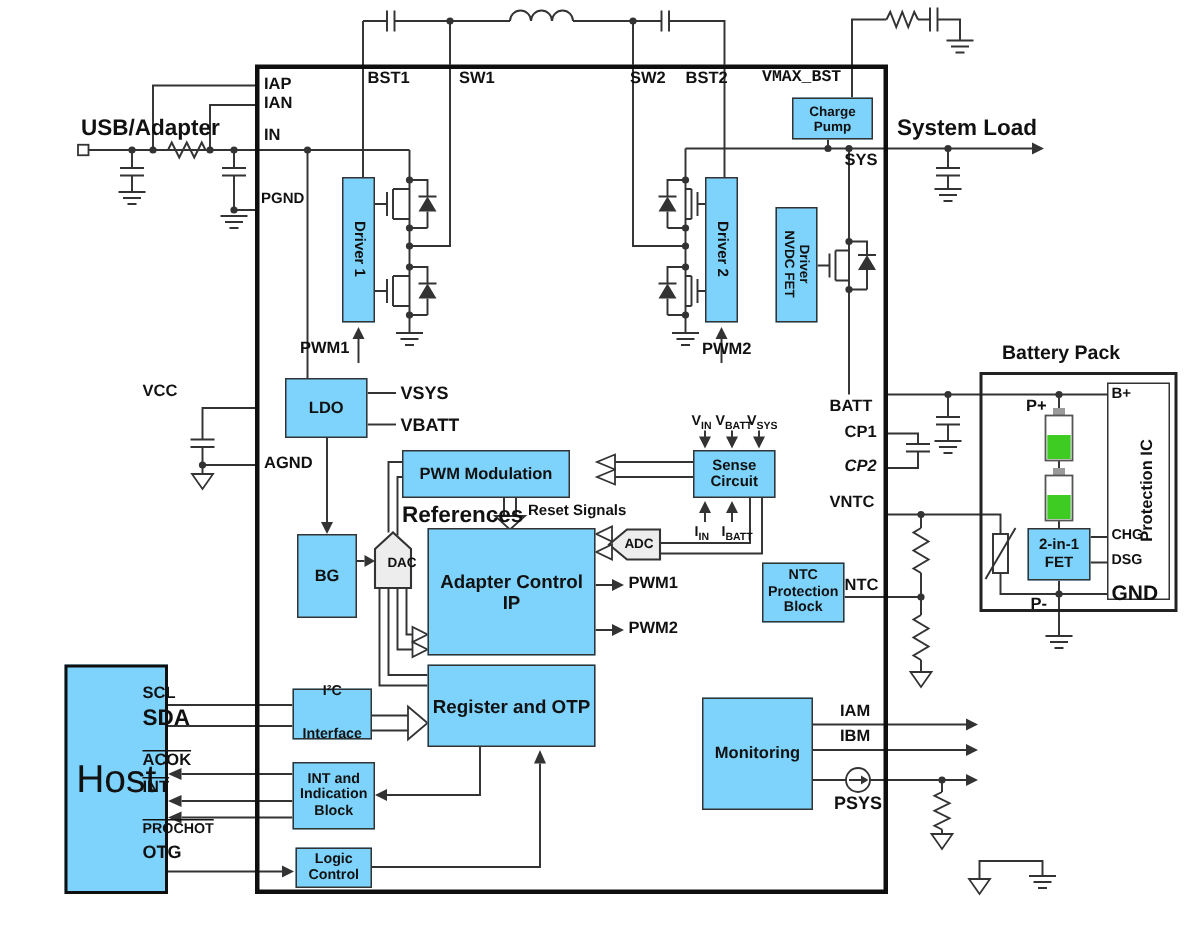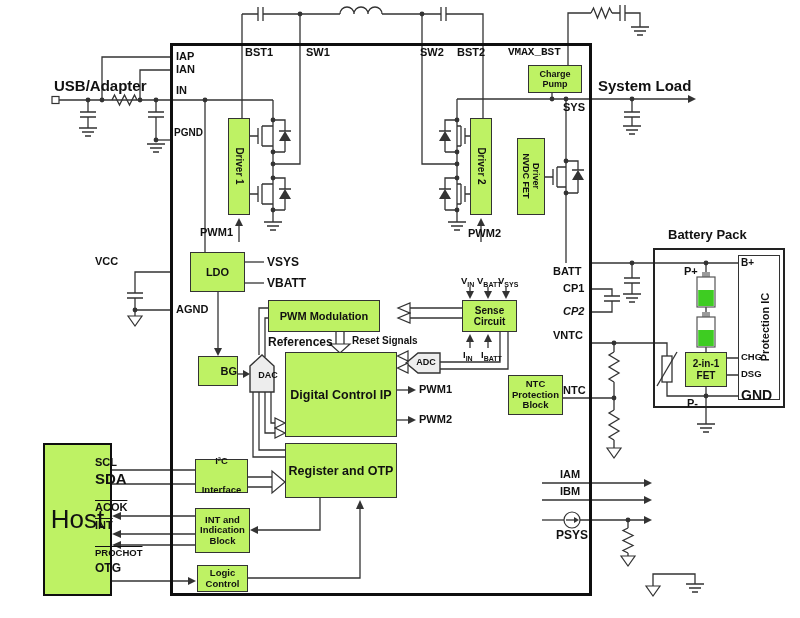--- a/index.html
+++ b/index.html
@@ -11,21 +11,21 @@
   #wires .ah{fill:#333;stroke:none;}
   #wires .hh{fill:#fff;stroke:#333;stroke-width:1.2;}
   #wires .gf{fill:#ededed;stroke:#333;stroke-width:1.4;}
   #wires .cell{fill:#fff;stroke:#555;stroke-width:1.2;}
   #wires .nub{fill:#9a9a9a;stroke:none;}
   #wires .grn{fill:#3ecc22;stroke:none;}
   #wires .term{fill:#fff;stroke:#333;stroke-width:1.2;}
   .outline{position:absolute;background:transparent;box-sizing:border-box;}
   .ic{border:3px solid #0f0f0f;}
   .pack{border:2px solid #222;}
-  .blk{position:absolute;box-sizing:border-box;border:1.6px solid #333;background:#bef264;
+  .blk{position:absolute;box-sizing:border-box;border:1.6px solid #333;background:#7dd3fc;
        display:flex;flex-direction:column;align-items:center;justify-content:center;
        text-align:center;font-weight:bold;color:#111;line-height:1.12;}
   .lbl{position:absolute;font-weight:bold;color:#111;white-space:nowrap;line-height:1;}
   .vt{position:absolute;font-weight:bold;color:#111;white-space:nowrap;text-align:center;
       transform:translate(-50%,-50%) rotate(90deg);line-height:1.15;}
   .vtccw{transform:translate(-50%,-50%) rotate(-90deg);}
   .ovl{text-decoration:overline;}
   .rt{text-align:left;}
   sub{font-size:7px;}
 </style>
@@ -282,52 +282,55 @@
 
 <div class="blk" style="left:517px;top:138px;width:28px;height:77px;"></div>
 <div class="vt" style="left:531px;top:176px;font-size:9px;">
   <div>Driver</div>
   <div>NVDC FET</div>
 </div>
 
 <div class="blk" style="left:190px;top:252px;width:55px;height:40px;font-size:11px;">
   <span>LDO</span>
 </div>
-<div class="blk" style="left:198px;top:356px;width:40px;height:30px;font-size:11px;align-items:flex-end;">
+<div class="blk" style="left:198px;top:356px;width:40px;height:56px;font-size:11px;">
   <span>BG</span>
 </div>
 
 <div class="lbl" style="left:250px;top:371px;width:36px;text-align:center;font-size:9px;">DAC</div>
 <div class="lbl" style="left:414px;top:358px;width:24px;text-align:center;font-size:9px;">ADC</div>
 
 <div class="blk" style="left:268px;top:300px;width:112px;height:32px;font-size:11px;">
   <span>PWM Modulation</span>
 </div>
 <div class="blk" style="left:462px;top:300px;width:55px;height:32px;font-size:10px;">
   <div>Sense</div>
   <div>Circuit</div>
 </div>
 <div class="blk" style="left:285px;top:352px;width:112px;height:85px;font-size:12.5px;">
-  <span>Digital Control IP</span>
+  <span>Adapter Control IP</span>
 </div>
 <div class="blk" style="left:285px;top:443px;width:112px;height:55px;font-size:12.5px;">
   <span>Register and OTP</span>
 </div>
 <div class="blk" style="left:195px;top:459px;width:53px;height:34px;font-size:9.5px;gap:18px;">
   <div>I²C</div>
   <div>Interface</div>
 </div>
 <div class="blk" style="left:195px;top:508px;width:55px;height:45px;font-size:9.5px;">
   <div>INT and</div>
   <div>Indication</div>
   <div>Block</div>
 </div>
 <div class="blk" style="left:197px;top:565px;width:51px;height:27px;font-size:9.5px;">
   <div>Logic</div>
   <div>Control</div>
+</div>
+<div class="blk" style="left:468px;top:465px;width:74px;height:75px;font-size:11px;">
+  <span>Monitoring</span>
 </div>
 <div class="blk" style="left:508px;top:375px;width:55px;height:40px;font-size:9.5px;">
   <div>NTC</div>
   <div>Protection</div>
   <div>Block</div>
 </div>
 
 <div class="blk" style="left:738px;top:255px;width:42px;height:145px;border-width:1.4px;background:transparent;"></div>
 <div class="vt vtccw" style="left:765px;top:327px;font-size:11px;">Protection IC</div>
 <div class="blk" style="left:685px;top:352px;width:42px;height:35px;border-width:1.4px;font-size:10px;">
@@ -363,21 +366,21 @@
 <div class="lbl" style="left:563px;top:283px;font-size:11px;">CP1</div>
 <div class="lbl" style="left:563px;top:306px;font-size:11px;font-style:italic;">CP2</div>
 <div class="lbl" style="left:553px;top:330px;font-size:11px;">VNTC</div>
 <div class="lbl" style="left:563px;top:385px;font-size:11px;">NTC</div>
 <div class="lbl" style="left:560px;top:469px;font-size:11px;">IAM</div>
 <div class="lbl" style="left:560px;top:486px;font-size:11px;">IBM</div>
 <div class="lbl" style="left:556px;top:529px;font-size:12px;">PSYS</div>
 
 <div class="lbl" style="left:267px;top:256px;font-size:12px;">VSYS</div>
 <div class="lbl" style="left:267px;top:277px;font-size:12px;">VBATT</div>
-<div class="lbl" style="left:268px;top:336px;font-size:12px;">References</div>
+<div class="lbl" style="left:268px;top:336px;font-size:15px;">References</div>
 <div class="lbl" style="left:352px;top:336px;font-size:10px;">Reset Signals</div>
 <div class="lbl" style="left:200px;top:227px;font-size:11px;">PWM1</div>
 <div class="lbl" style="left:468px;top:228px;font-size:11px;">PWM2</div>
 <div class="lbl" style="left:419px;top:384px;font-size:11px;">PWM1</div>
 <div class="lbl" style="left:419px;top:414px;font-size:11px;">PWM2</div>
 
 <div class="lbl" style="left:461px;top:276px;font-size:9.5px;"><span>V</span><sub>IN</sub></div>
 <div class="lbl" style="left:477px;top:276px;font-size:9.5px;"><span>V</span><sub>BATT</sub></div>
 <div class="lbl" style="left:498px;top:276px;font-size:9.5px;"><span>V</span><sub>SYS</sub></div>
 <div class="lbl" style="left:463px;top:350px;font-size:9.5px;"><span>I</span><sub>IN</sub></div>

